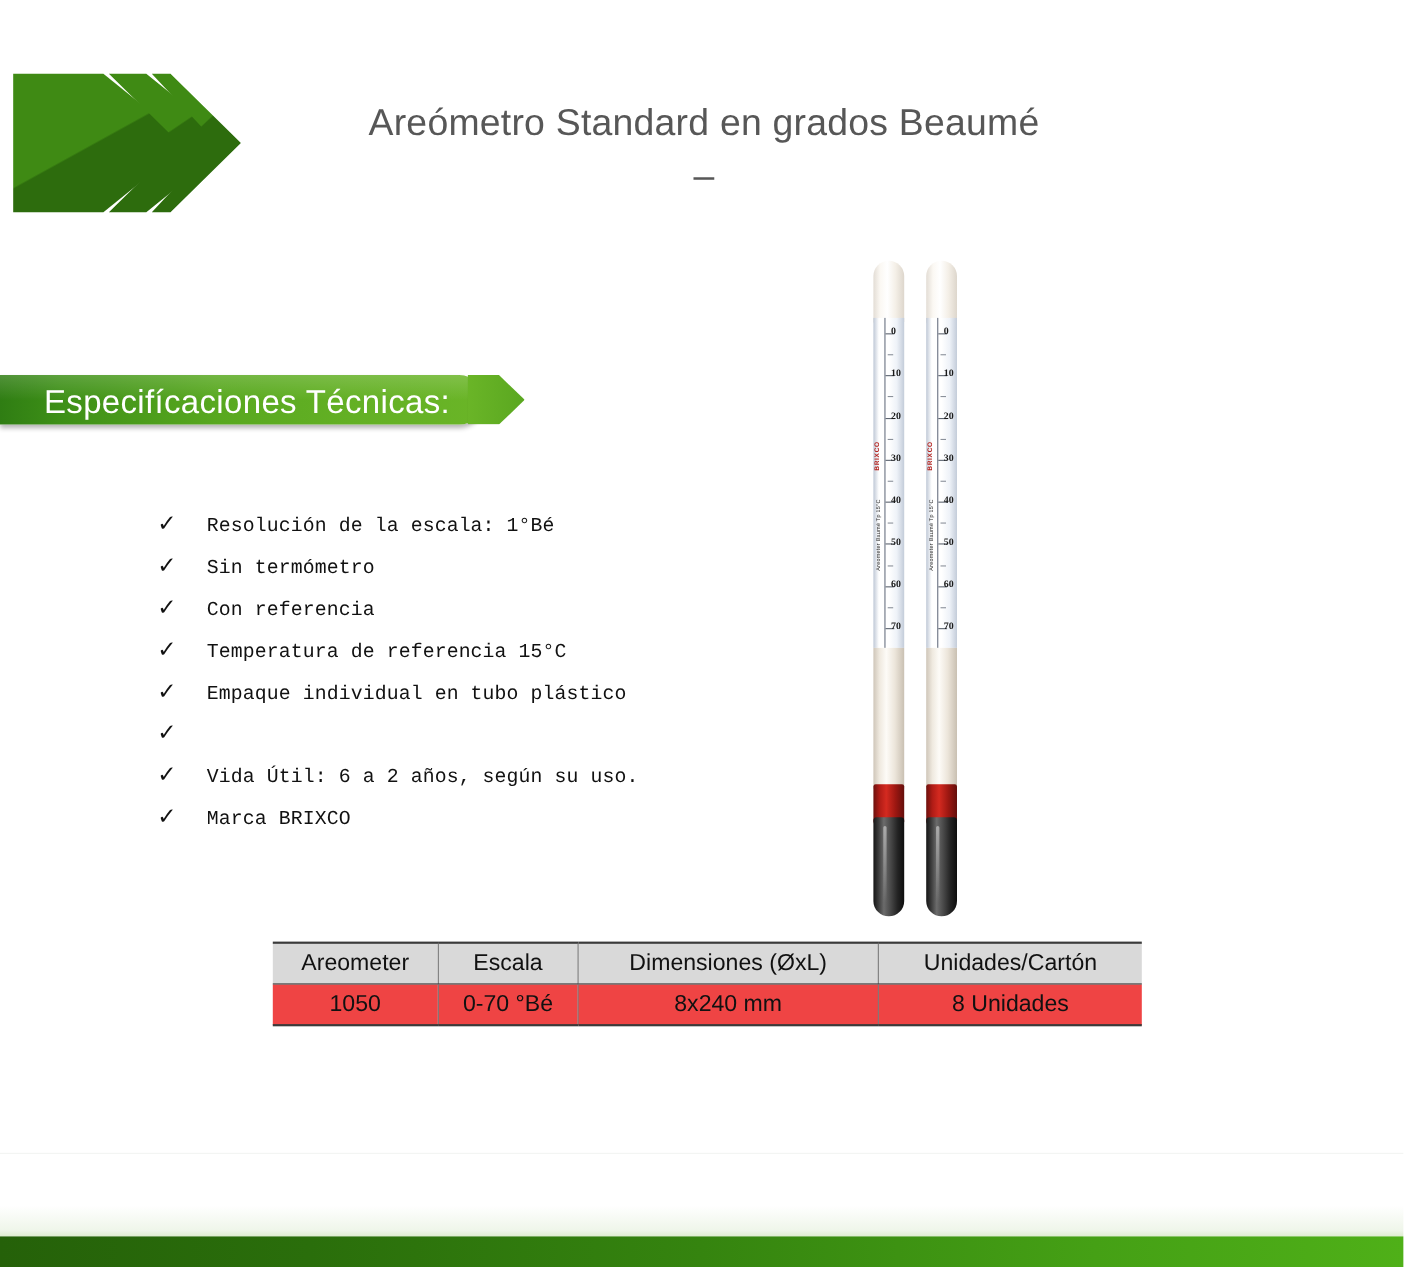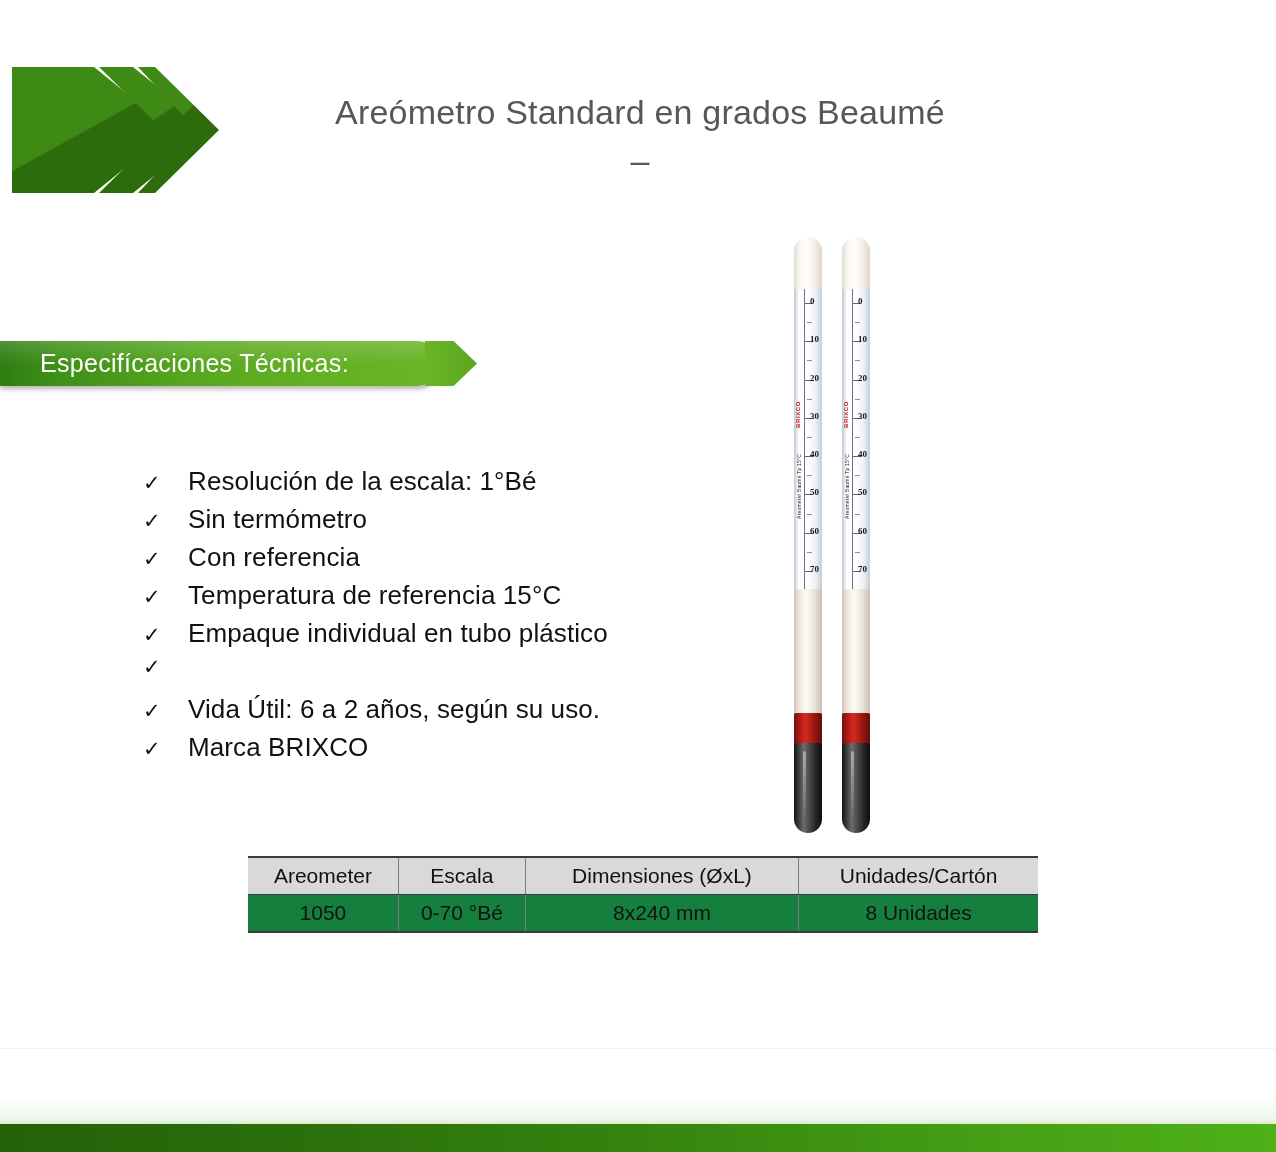--- a/index.html
+++ b/index.html
@@ -40,28 +40,28 @@
   }
   .banner-tip{
     position:absolute;left:425px;top:341px;width:52px;height:45px;
     background:linear-gradient(90deg,#6ab527 0%,#5aa720 100%);
     clip-path:polygon(0 0,55% 0,100% 50%,55% 100%,0 100%);
     border-radius:0 6px 6px 0;
     box-shadow:0 3px 5px rgba(0,0,0,.22);
   }
   .banner-text{
     position:absolute;left:40px;top:349px;
-    font-size:25px;color:#ffffff;letter-spacing:.3px;z-index:4;
+    font-size:30px;color:#ffffff;letter-spacing:.3px;z-index:4;
   }
 
   
   .spec-list{position:absolute;left:143px;top:466px;width:620px;}
   .spec-item{display:flex;align-items:baseline;height:38px;}
   .spec-check{width:45px;flex:0 0 45px;font-size:21px;color:#111;line-height:1;}
-  .spec-label{font-size:26px;color:#111;letter-spacing:.1px;}
+  .spec-label{font-size:18px;color:#111;letter-spacing:.1px;font-family:Liberation Mono, monospace;}
 
   
   .hydro-zone{position:absolute;left:780px;top:237px;width:120px;height:595px;}
   .hydro{position:absolute;top:0;width:30px;height:595px;}
   .hydro.a{left:13px;}
   .hydro.b{left:61px;}
 
   
   .h-cap{
     position:absolute;left:1px;top:0;width:28px;height:58px;
@@ -123,21 +123,21 @@
   }
   .spec-table th,.spec-table td{
     font-weight:400;font-size:21px;color:#111;text-align:center;
     border-left:1px solid #7b7b7b;border-right:1px solid #7b7b7b;
   }
   .spec-table th{
     background:#d9d9d9;height:34px;
     border-top:2px solid #3b3b3b;border-bottom:1px solid #3b3b3b;
   }
   .spec-table td{
-    background:#15803d;height:34px;
+    background:#ef4444;height:34px;
     border-bottom:2px solid #3b3b3b;
   }
   .spec-table tr th:first-child,.spec-table tr td:first-child{border-left:none;}
   .spec-table tr th:last-child,.spec-table tr td:last-child{border-right:none;}
 
   
   .hairline{
     position:absolute;left:0;top:1048px;width:1276px;height:1px;
     background:#f2f4f2;
   }

